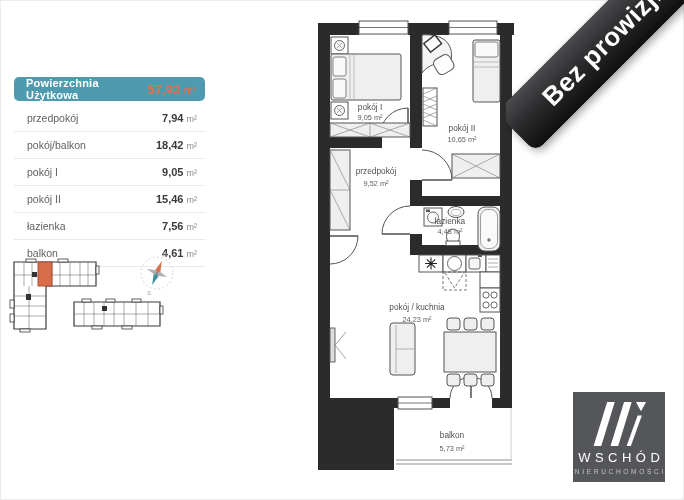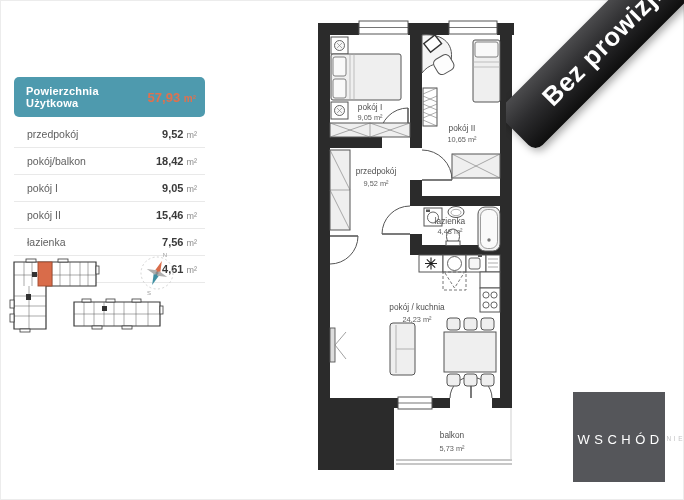--- a/index.html
+++ b/index.html
@@ -3,21 +3,21 @@
 <meta charset="utf-8">
 <style>
   html,body{margin:0;padding:0;background:#fff;}
   body{width:684px;height:500px;position:relative;overflow:hidden;
        font-family:"Liberation Sans","DejaVu Sans",sans-serif;
        box-shadow:inset 0 0 0 1px #ececec;}
   .abs{position:absolute;}
 
   
   .area-table{left:14px;top:77px;width:191px;}
-  .at-header{height:40px;background:#4E9AAE;border-radius:5px;display:flex;
+  .at-header{height:24px;background:#4E9AAE;border-radius:5px;display:flex;
              align-items:center;justify-content:space-between;padding:0 9px 0 12px;}
   .at-header .lbl{color:#fff;font-size:11px;font-weight:bold;letter-spacing:.2px;}
   .at-header .val{color:#E0714E;font-size:13px;font-weight:bold;margin-left:30px;}
   .at-header .val .unit{font-size:10px;font-weight:bold;}
   .at-rows{margin-top:4px;}
   .at-row{height:26px;display:flex;align-items:center;justify-content:space-between;
           border-bottom:1px solid #e9e9e9;padding:0 8px 0 13px;}
   .at-row .lbl{color:#616161;font-size:10.5px;}
   .at-row .val{color:#3a3a3a;font-size:11px;font-weight:bold;}
   .at-row .val .unit{color:#8a8a8a;font-size:9px;font-weight:normal;}
@@ -26,21 +26,21 @@
   .ribbon-wrap{top:0;right:0;width:178px;height:178px;overflow:hidden;}
   .ribbon{position:absolute;left:-26px;top:18px;width:244px;height:56px;
           transform:rotate(-45deg);border-radius:10px;
           background:linear-gradient(to bottom,#4c4c4e 0%,#2c2c2e 45%,#0e0e0e 100%);
           box-shadow:0 4px 9px rgba(0,0,0,.35);
           display:flex;align-items:center;justify-content:center;}
   .ribbon span{color:#fff;font-size:26px;font-weight:600;letter-spacing:.5px;}
 
   
   .logo{left:573px;top:392px;width:92px;height:90px;background:#55565A;
-        display:flex;flex-direction:row;align-items:center;}
+        display:flex;flex-direction:column;align-items:center;}
   .logo-name{color:#fff;font-size:13px;letter-spacing:4.5px;padding-left:4.5px;margin-top:4px;}
   .logo-sub{color:#c4c4c6;font-size:6.5px;letter-spacing:2.7px;padding-left:2.7px;margin-top:3px;}
 
   
   svg text{font-family:"Liberation Sans","DejaVu Sans",sans-serif;}
   .room-name{font-size:8.3px;fill:#4f4f4f;}
   .room-area{font-size:7.4px;fill:#5d5d5d;}
   .wall{fill:#2b2b2b;}
   .furn{fill:#efefef;stroke:#555;stroke-width:1;}
   .furnw{fill:#fff;stroke:#555;stroke-width:1;}
@@ -54,21 +54,21 @@
 <body>
 
 <div class="abs area-table">
   <div class="at-header">
     <span class="lbl">Powierzchnia Użytkowa</span>
     <span class="val"><span>57,93</span>&nbsp;<span class="unit">m²</span></span>
   </div>
   <div class="at-rows">
     <div class="at-row">
       <span class="lbl">przedpokój</span>
-      <span class="val"><span>9,52</span>&nbsp;<span class="unit">m²</span></span>
+      <span class="val"><span>7,94</span>&nbsp;<span class="unit">m²</span></span>
     </div>
     <div class="at-row">
       <span class="lbl">pokój/balkon</span>
       <span class="val"><span>18,42</span>&nbsp;<span class="unit">m²</span></span>
     </div>
     <div class="at-row">
       <span class="lbl">pokój I</span>
       <span class="val"><span>9,05</span>&nbsp;<span class="unit">m²</span></span>
     </div>
     <div class="at-row">

